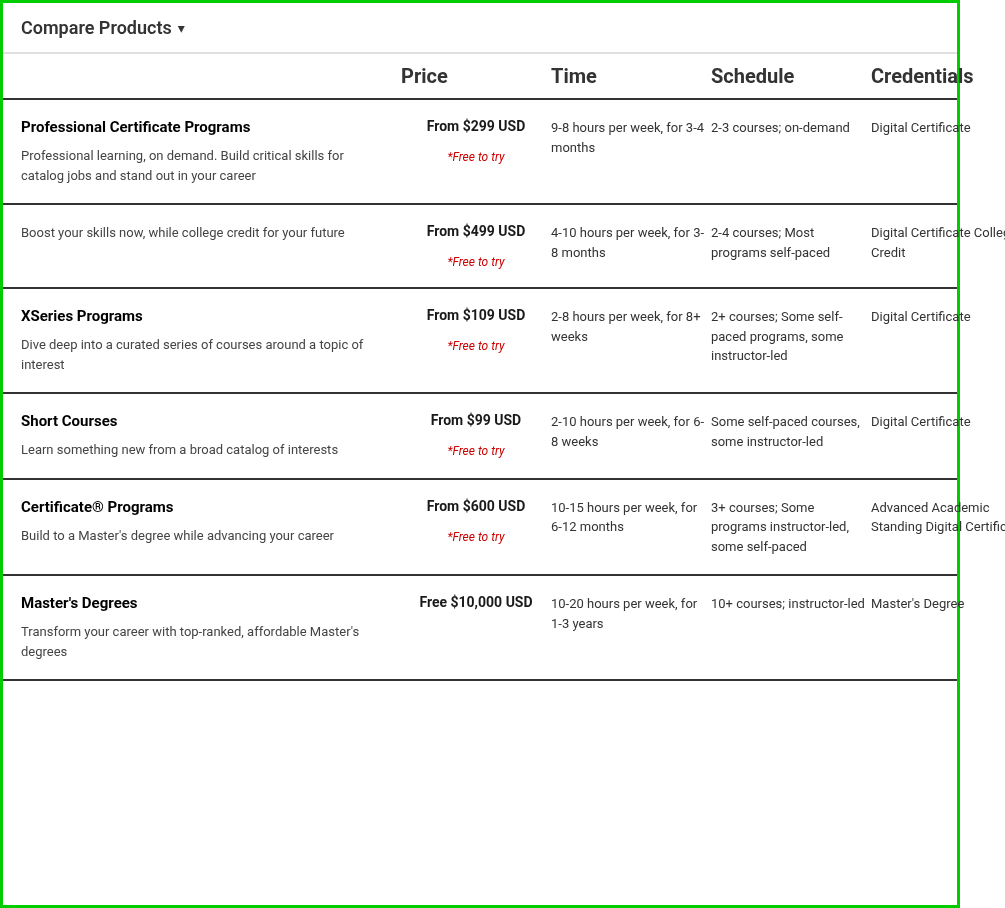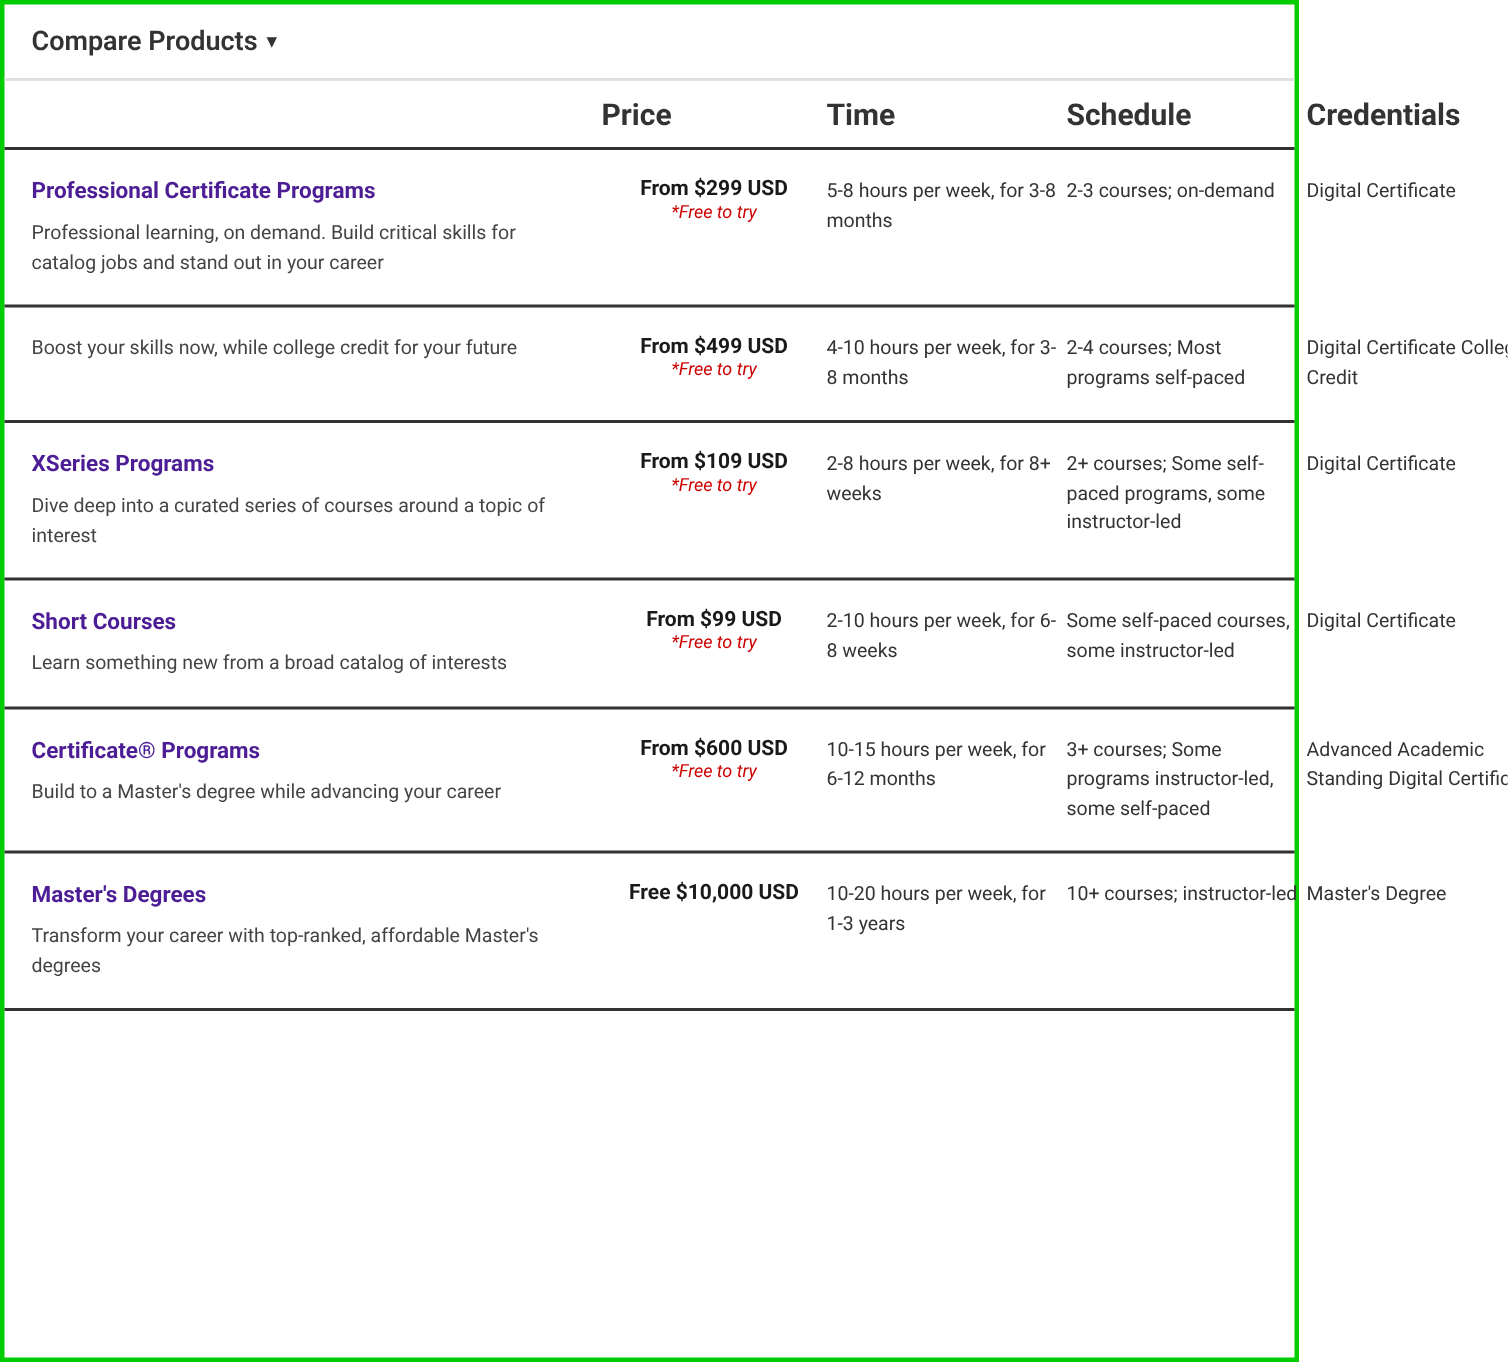--- a/index.html
+++ b/index.html
@@ -9,21 +9,21 @@
     }
 
     body {
       font-family: -apple-system, BlinkMacSystemFont, 'Segoe UI', Roboto, Arial, sans-serif;
       background: #fff;
       font-size: 14px;
       color: #333;
     }
 
     .outer-container {
-      width: 866px;
+      width: 960px;
       min-height: 908px;
       border: 3px solid #00cc00;
       background: #fff;
       padding: 0;
     }
 
     .compare-header {
       padding: 14px 18px;
       border-bottom: 2px solid #e0e0e0;
       display: flex;
@@ -71,21 +71,21 @@
       align-items: start;
     }
 
     .product-info {
       padding-right: 20px;
     }
 
     .product-name {
       font-weight: 700;
       font-size: 15px;
-      color: #4c1d95;
+      color: #000000;
       margin-bottom: 10px;
     }
 
     .product-desc {
       font-size: 13px;
       color: #444;
       line-height: 1.5;
     }
 
     .price-block {
@@ -97,21 +97,21 @@
     .price-main {
       font-weight: 700;
       font-size: 14px;
       color: #1a1a1a;
     }
 
     .price-free {
       font-size: 12px;
       color: #c00;
       font-style: italic;
-      margin-top: 0;
+      margin-top: 16px;
     }
 
     .cell-text {
       font-size: 13px;
       color: #333;
       line-height: 1.5;
     }
   </style>
 </head>
 <body>
@@ -135,21 +135,21 @@
     <div id="rows-container">
         <div class="product-row">
       <div class="product-info">
         <div class="product-name">Professional Certificate Programs</div>
         <div class="product-desc">Professional learning, on demand. Build critical skills for catalog jobs and stand out in your career</div>
       </div>
       <div class="price-block">
         <span class="price-main">From $299 USD</span>
         <span class="price-free">*Free to try</span>
       </div>
-      <div class="cell-text">5-8 hours per week, for 3-8 months</div>
+      <div class="cell-text">9-8 hours per week, for 3-4 months</div>
       <div class="cell-text">2-3 courses; on-demand</div>
       <div class="cell-text">Digital Certificate</div>
     </div>
         <div class="product-row">
       <div class="product-info">
         <div class="product-desc">Boost your skills now, while college credit for your future</div>
       </div>
       <div class="price-block">
         <span class="price-main">From $499 USD</span>
         <span class="price-free">*Free to try</span>

